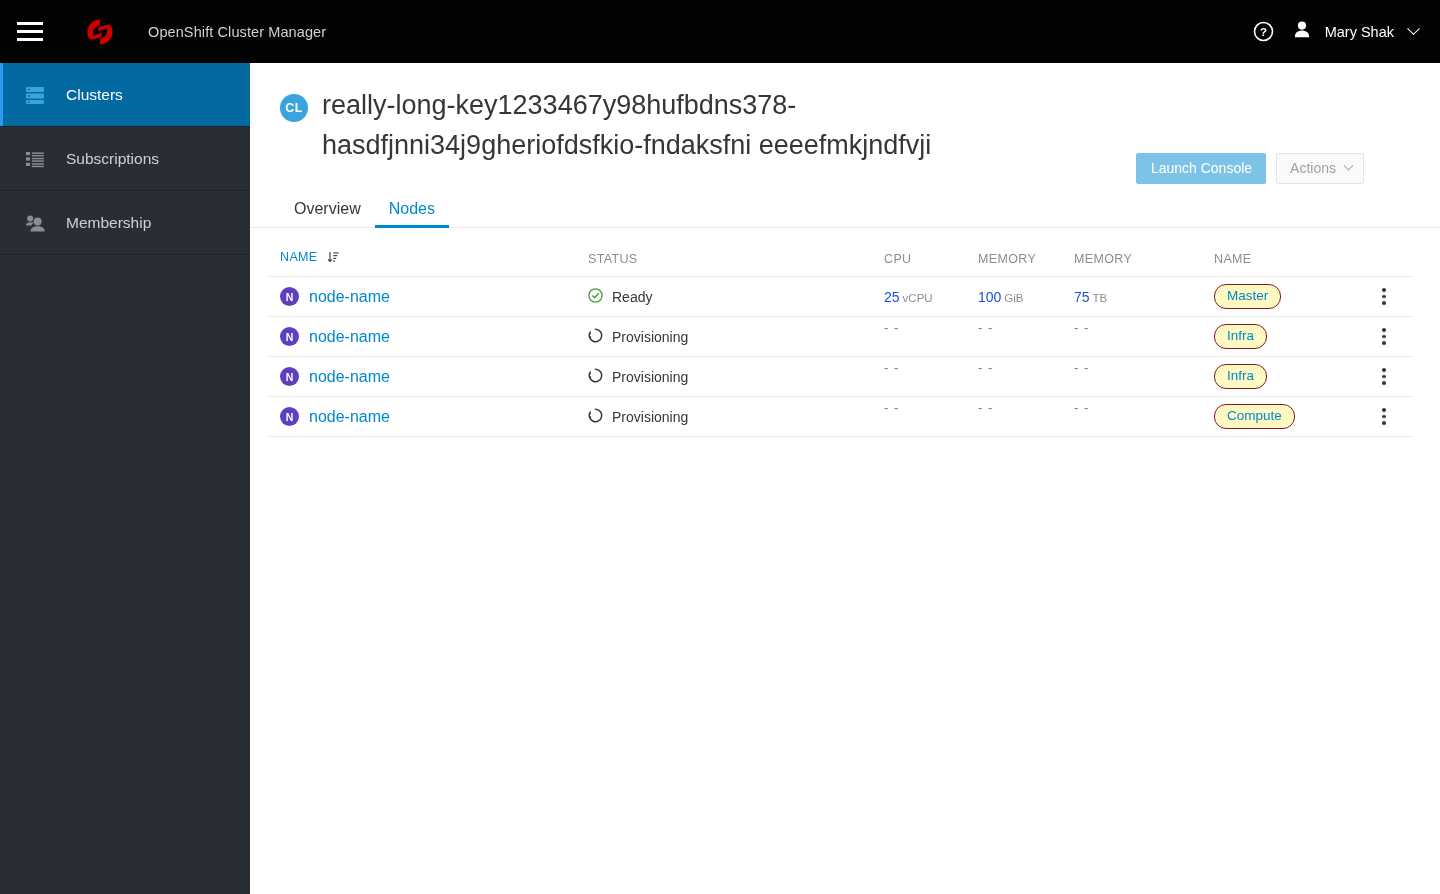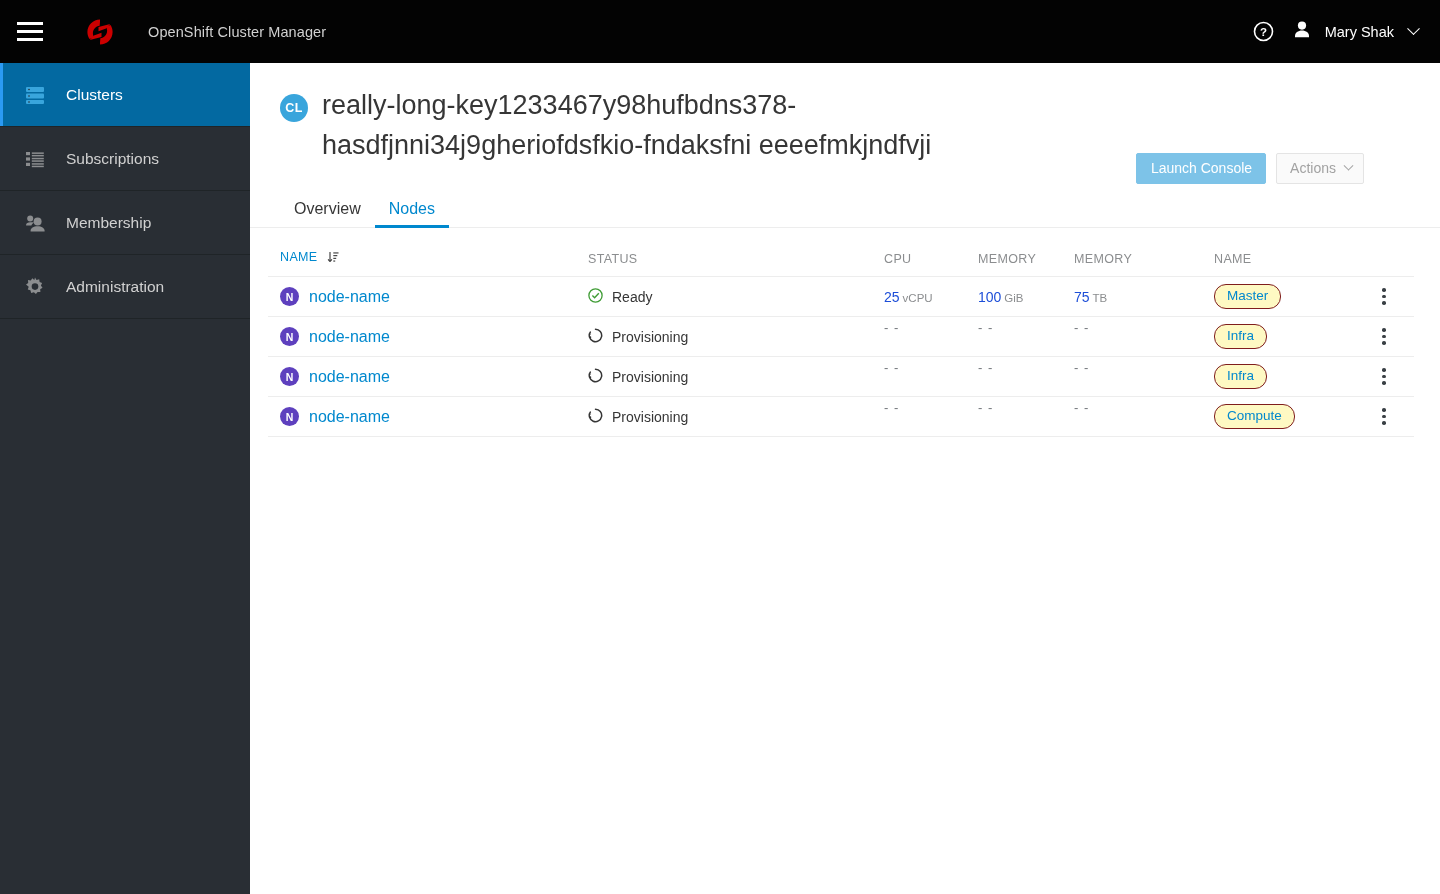--- a/index.html
+++ b/index.html
@@ -452,29 +452,20 @@
       <svg width="22" height="22" viewBox="0 0 22 22" aria-hidden="true">
         <circle cx="6.2" cy="6.4" r="3" fill="#8b8d8f"></circle>
         <circle cx="13.6" cy="9.6" r="4" fill="#8b8d8f"></circle>
         <path d="M13.6 14.2c-4.1 0-7 2-7 4.4v.9h14v-.9c0-2.4-2.9-4.4-7-4.4z" fill="#8b8d8f"></path>
         <path d="M6.2 10.2c-2.3 0-4.1 1.1-4.1 2.6v.7h5.3c.5-1.2 1.5-2.3 2.8-3-1.1-.2-2.4-.3-4-.3z" fill="#8b8d8f"></path>
       </svg>
     </span>
     <span>Membership</span>
   </div>
 
-  <div class="nav-item">
-    <span class="nav-icon">
-      <svg width="22" height="22" viewBox="0 0 22 22" aria-hidden="true">
-        <path fill="#8b8d8f" d="M11 1.6l1.5 2.3 2.7-.6.4 2.7 2.5 1.1-1.2 2.5 1.6 2.2-2.3 1.5.2 2.8-2.8-.2-1.7 2.2-2-1.9-2.7.8-.8-2.7-2.6-.9.9-2.6L2 8.6l2.2-1.7-.2-2.8 2.8.3L8.3 2.2l2 1.8z"></path>
-        <circle cx="11" cy="10.6" r="3.3" fill="#292e34"></circle>
-      </svg>
-    </span>
-    <span>Administration</span>
-  </div>
 </nav>
 
 <main class="content">
 
   <div class="page-header">
     <div class="title-row">
       <div class="cl-badge">CL</div>
       <h1 class="cluster-title">really-long-key1233467y98hufbdns378-hasdfjnni34j9gheriofdsfkio-fndaksfni eeeefmkjndfvji</h1>
     </div>
 

